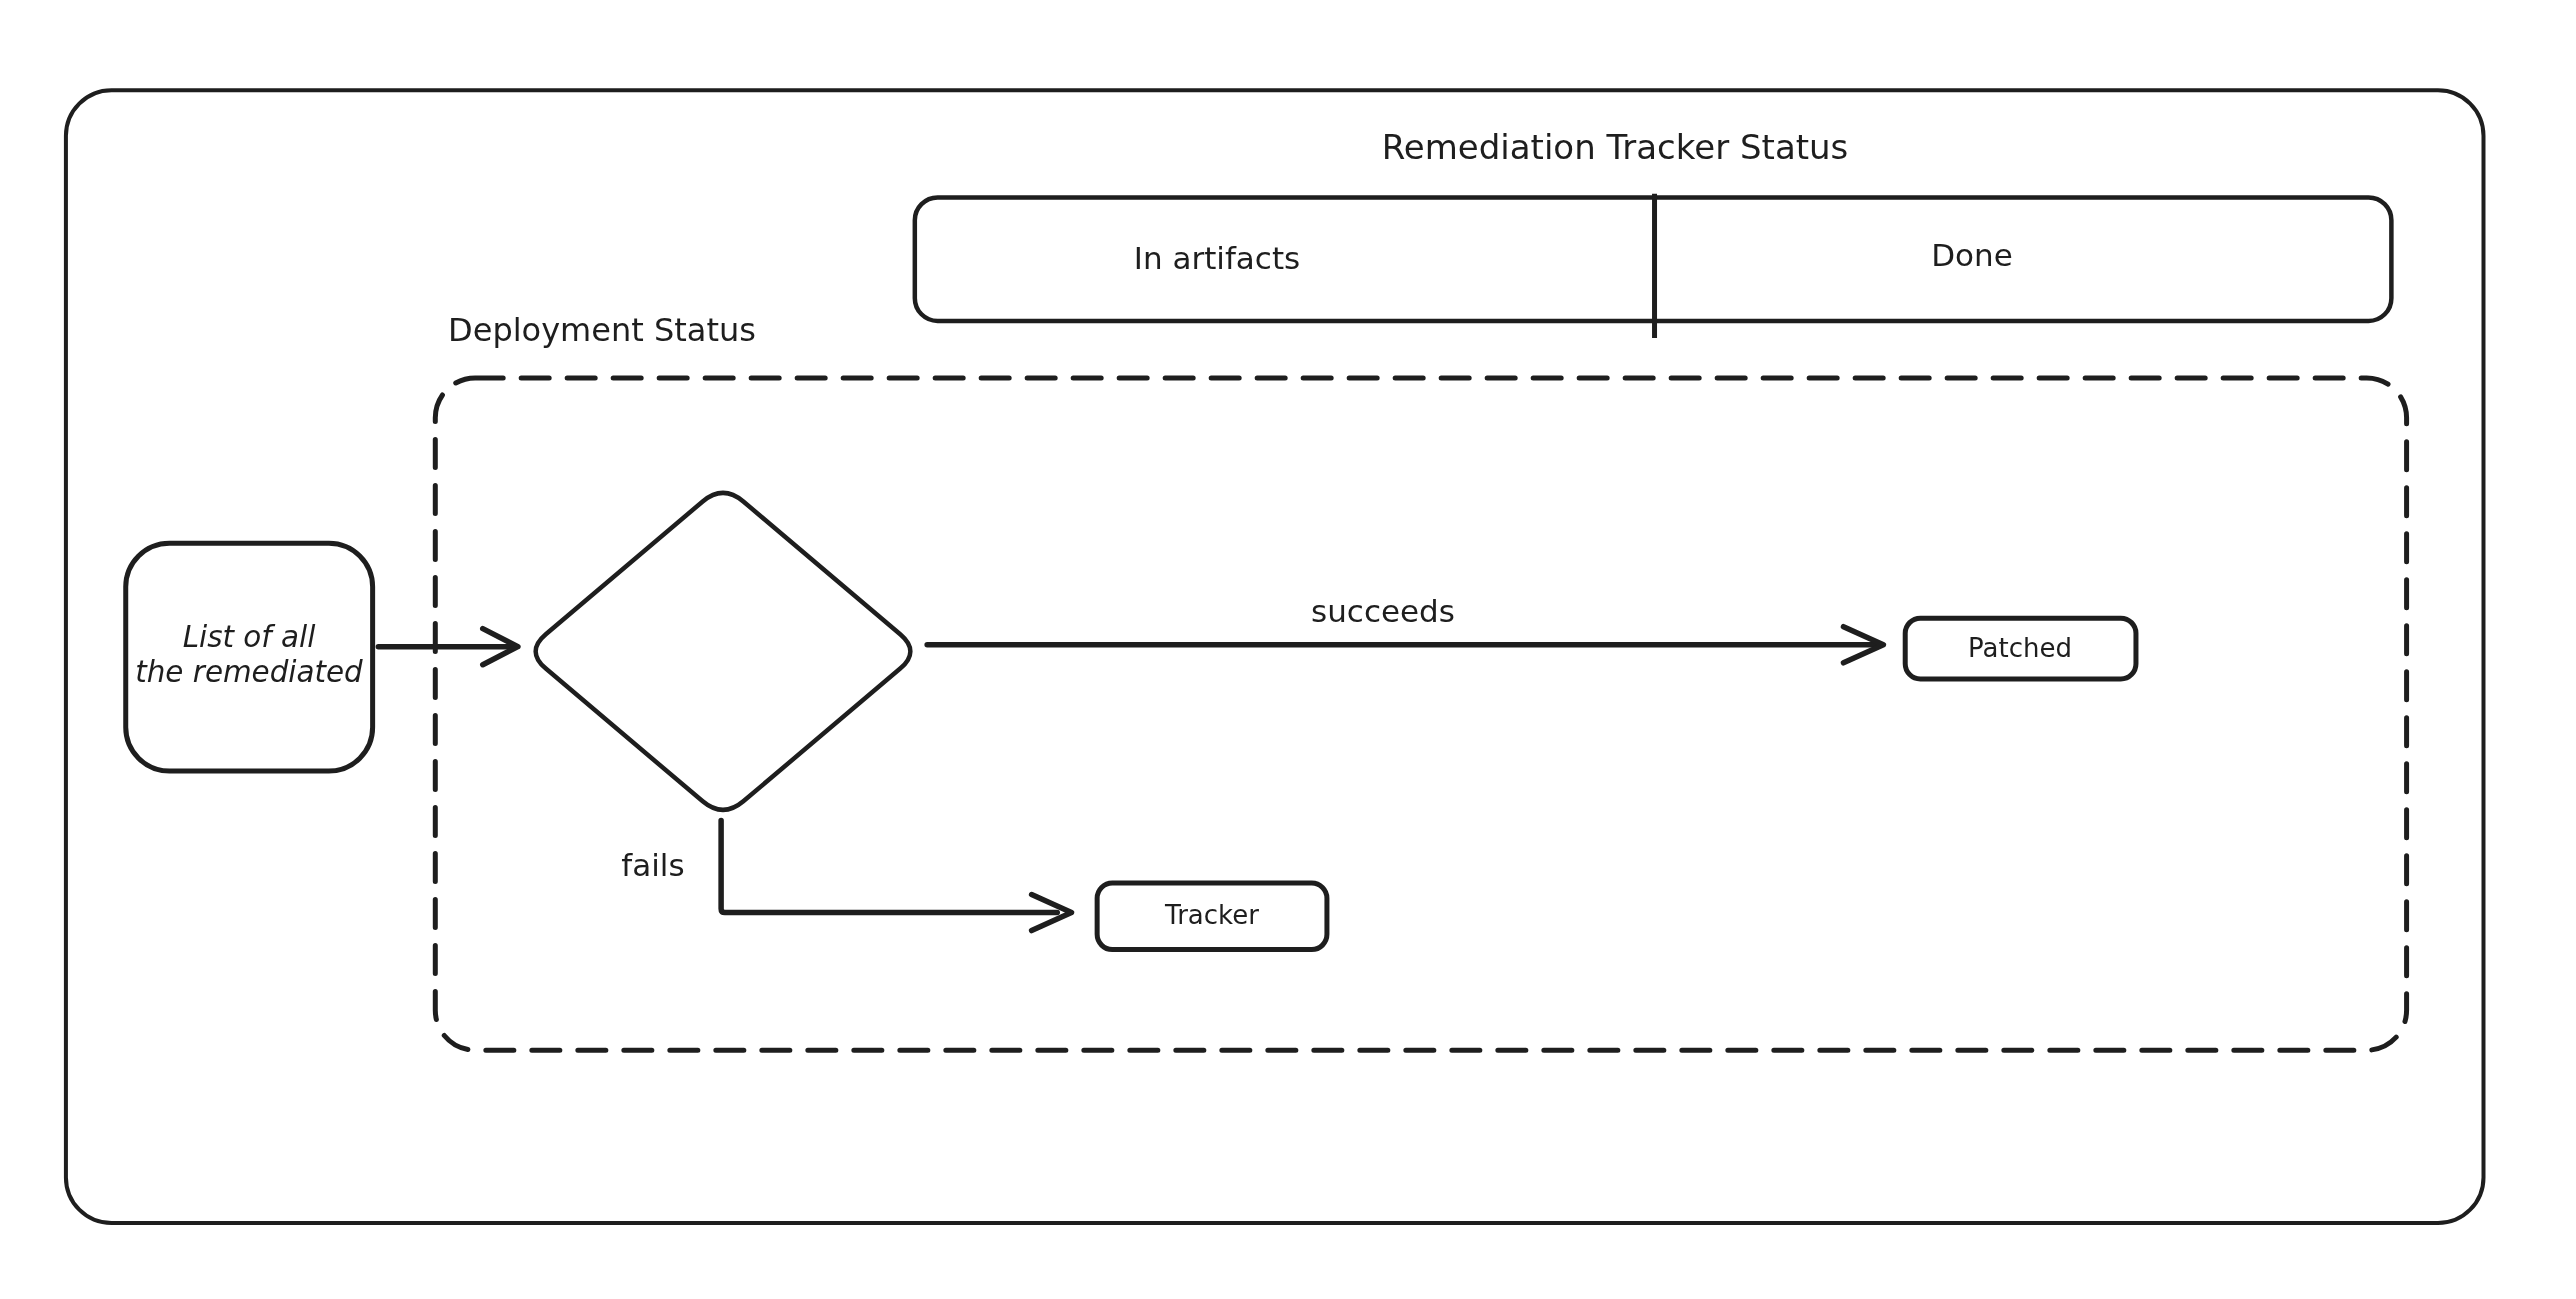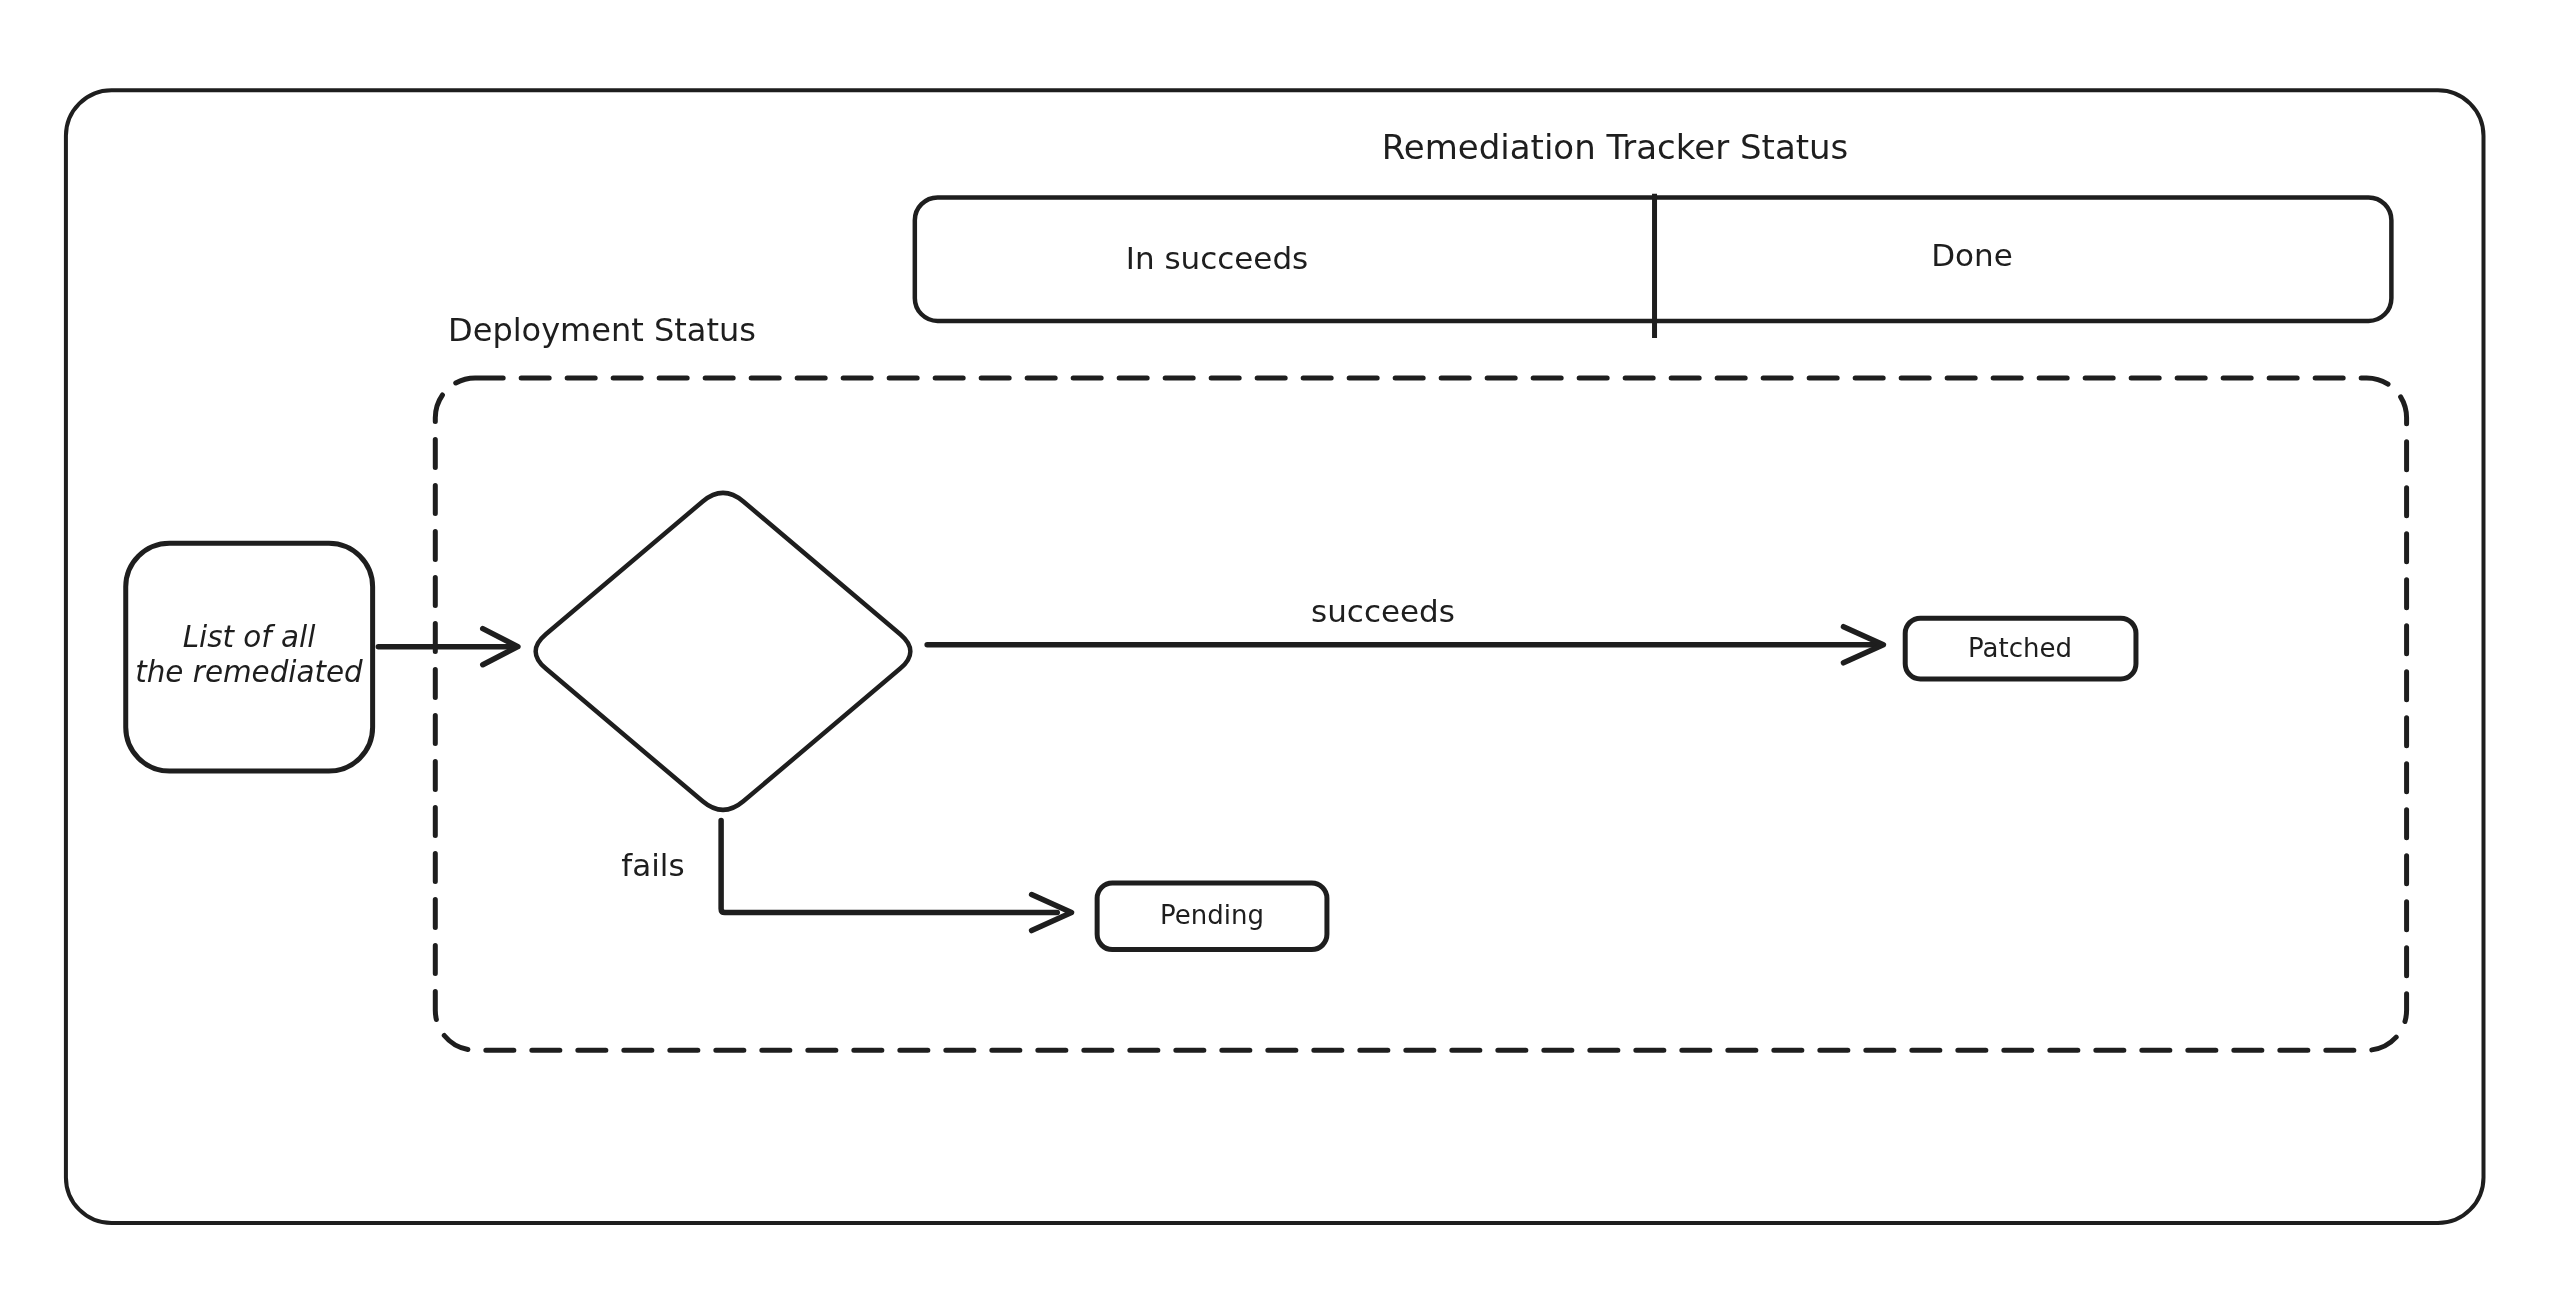--- a/index.html
+++ b/index.html
@@ -80,34 +80,34 @@
     </g>
 
     <g stroke="#1e1e1e" stroke-width="5.5" fill="none" stroke-linecap="round" stroke-linejoin="round">
       <path d="M 759 864 L 759 957 Q 759 961 763 961 L 1113 961"></path>
       <polyline points="1086,942 1128,961 1086,980"></polyline>
     </g>
   </svg>
 
   <div class="label title-label" style="left:1615px; top:147px;">Remediation Tracker Status</div>
 
-  <div class="label bar-label" style="left:1217px; top:259px;">In succeeds</div>
+  <div class="label bar-label" style="left:1217px; top:259px;">In artifacts</div>
 
   <div class="label bar-label" style="left:1972px; top:256px;">Done</div>
 
   <div class="label group-label" style="left:602px; top:330px;">Deployment Status</div>
 
   <div class="label node-label-multi" style="left:249px; top:655px;">
     <span class="line">List of all</span>
     <span class="line">the remediated</span>
   </div>
 
 
   <div class="label edge-label" style="left:1383px; top:612px;">succeeds</div>
 
   <div class="label small-node-label" style="left:2020px; top:649px;">Patched</div>
 
   <div class="label edge-label" style="left:653px; top:866px;">fails</div>
 
-  <div class="label small-node-label" style="left:1212px; top:916px;">Pending</div>
+  <div class="label small-node-label" style="left:1212px; top:916px;">Tracker</div>
 
 </div>
 
 
 </body></html>

